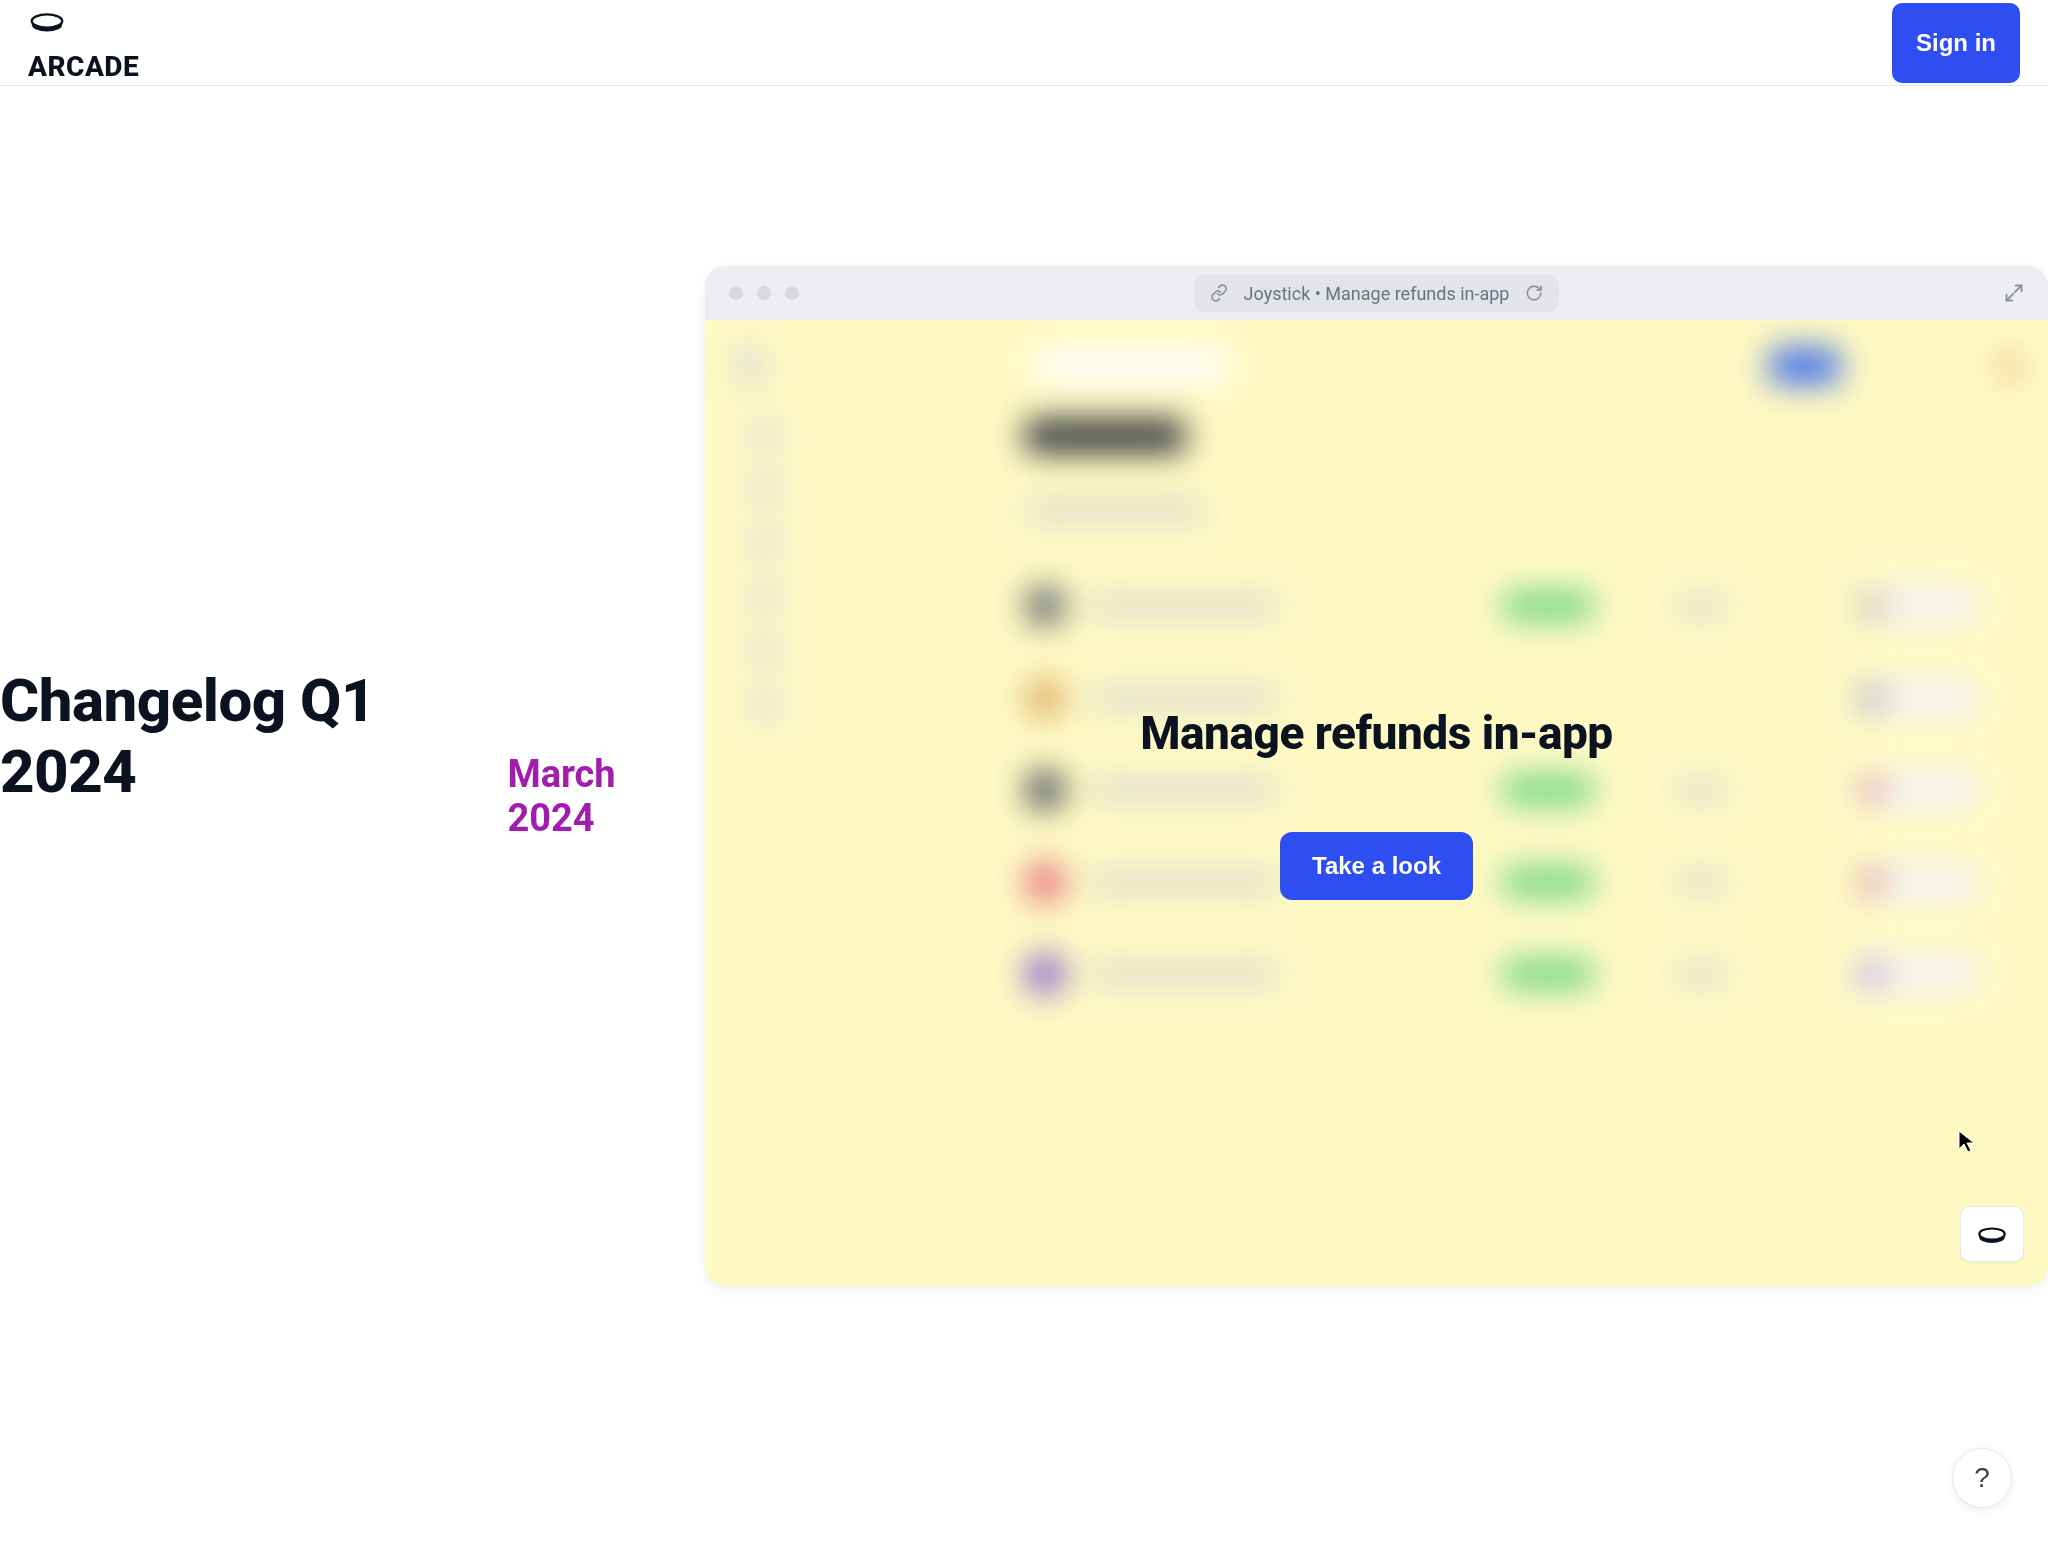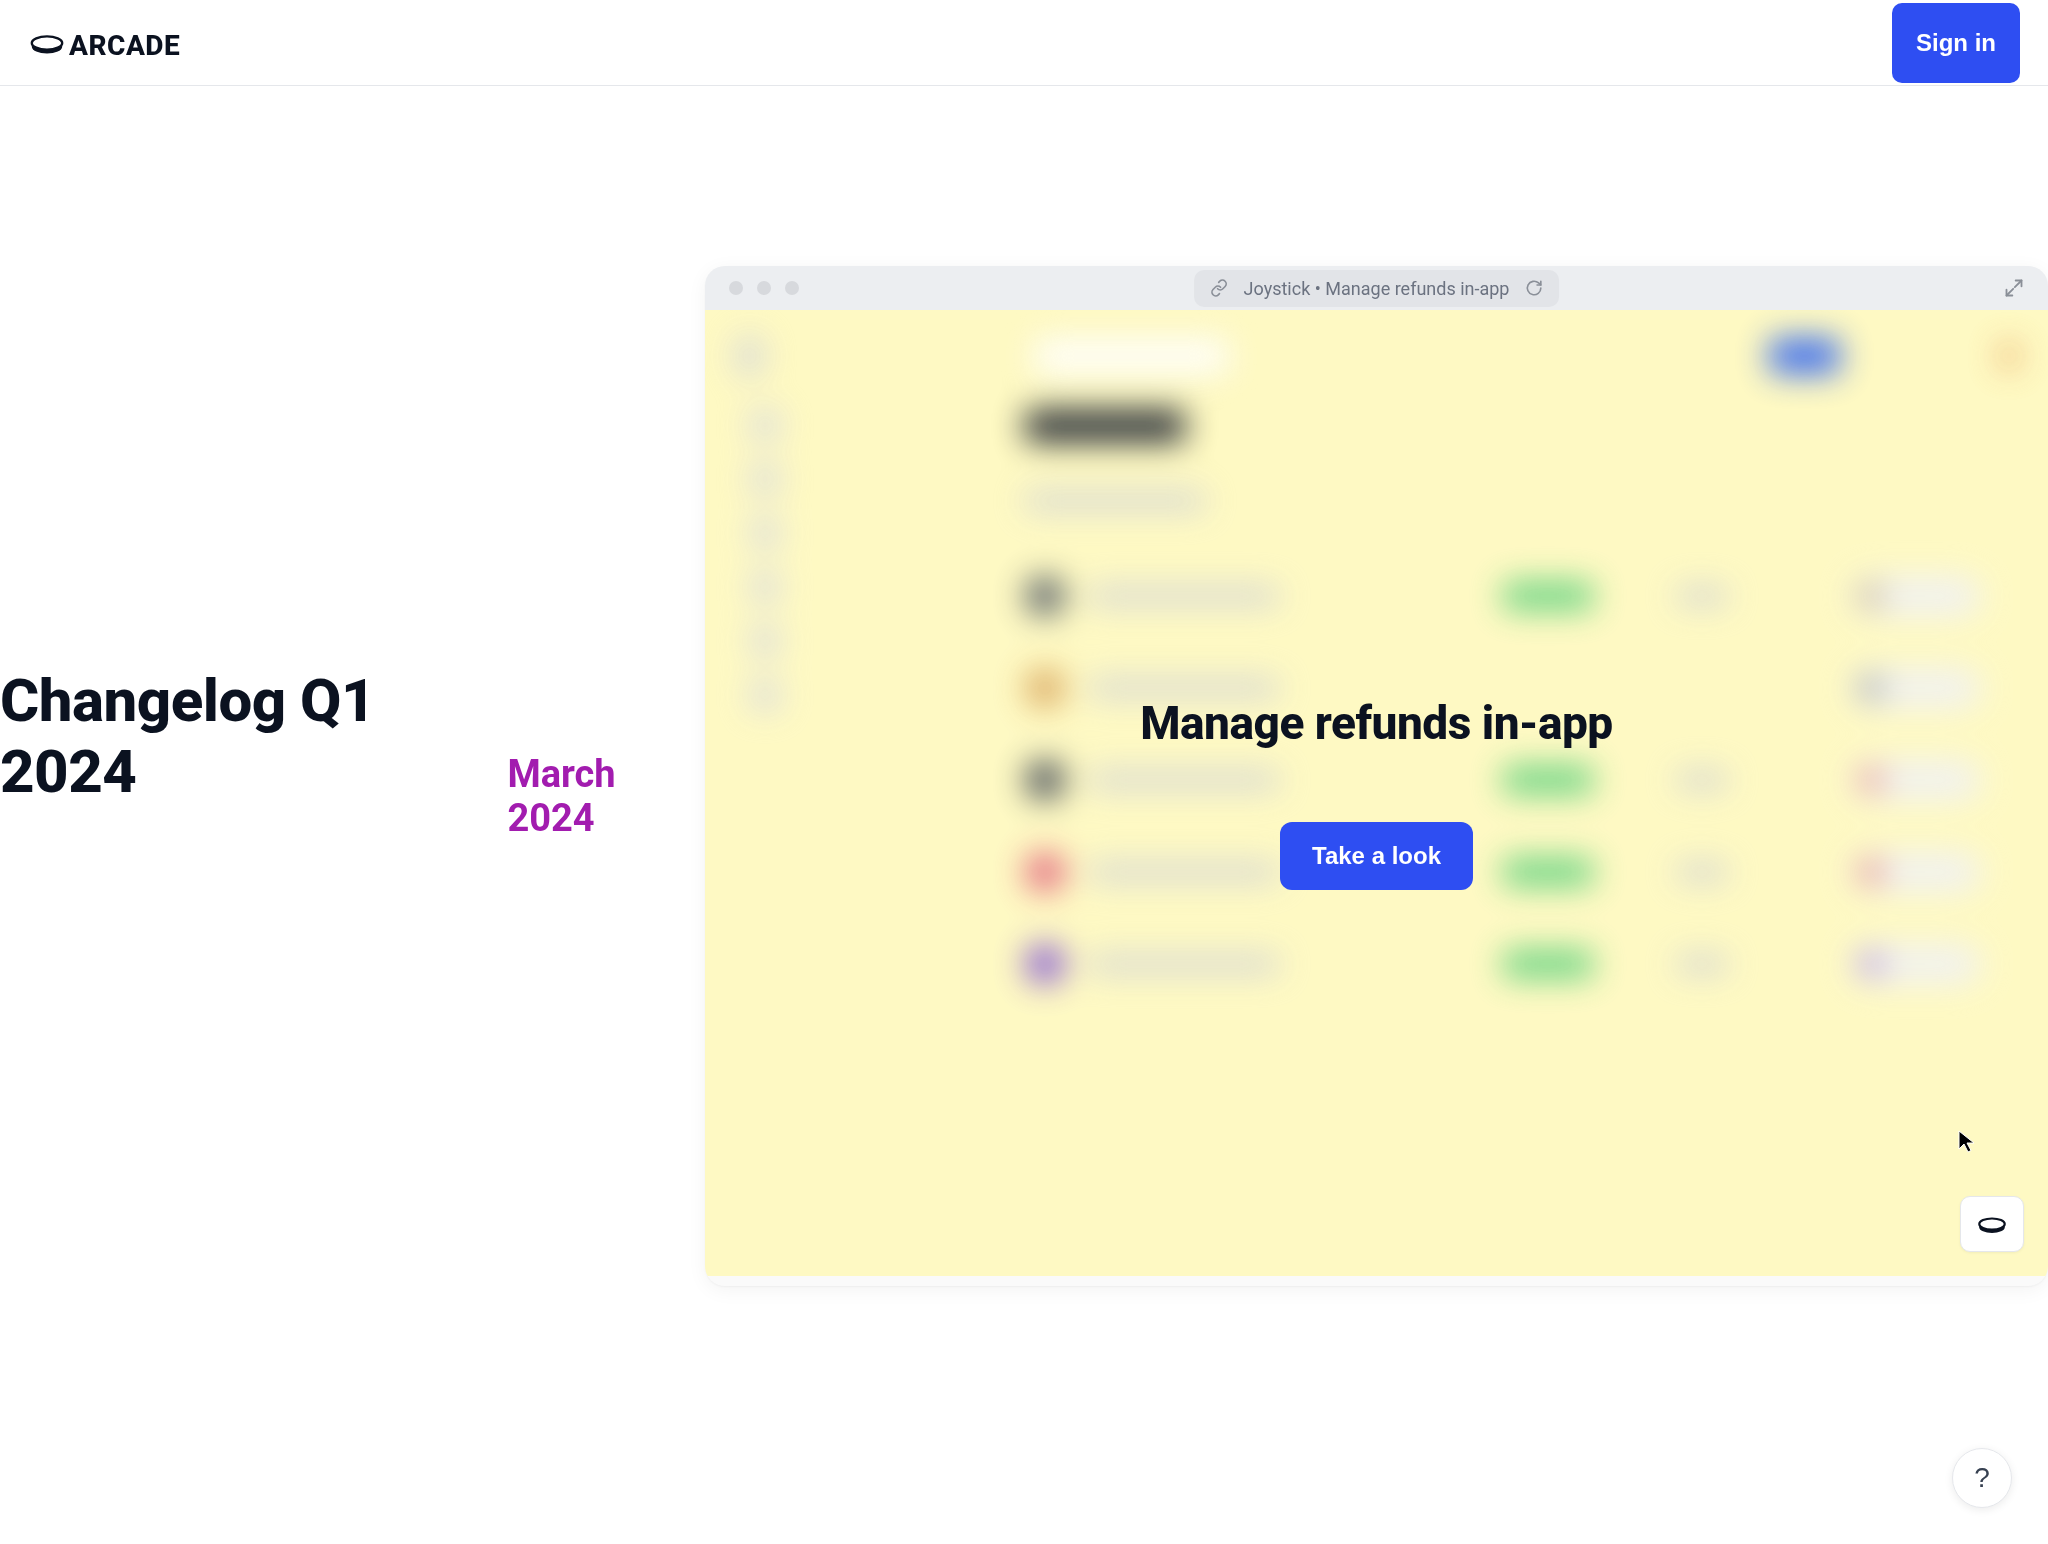--- a/index.html
+++ b/index.html
@@ -22,22 +22,23 @@
       display: flex;
       align-items: center;
       justify-content: space-between;
       padding: 20px 28px;
       border-bottom: 1px solid #e5e7eb;
       height: 86px;
     }
 
     .logo {
       display: flex;
-      align-items: flex-end;
-      gap: 3px;
+      align-items: flex-start;
+      gap: 10px;
+      flex-direction: column;
     }
 
     .logo-icon {
       width: 38px;
       height: 38px;
       display: flex;
       align-items: center;
       justify-content: center;
     }
 
@@ -88,21 +89,21 @@
       height: 1020px;
       border-radius: 20px;
       background: #fafafa;
       box-shadow: 0 1px 2px rgba(0,0,0,0.04), 0 4px 20px rgba(0,0,0,0.05);
       overflow: hidden;
       position: relative;
     }
 
     .frame-chrome {
       background: #eceef1;
-      height: 44px;
+      height: 54px;
       display: flex;
       align-items: center;
       padding: 0 24px;
       position: relative;
     }
 
     .traffic-lights {
       display: flex;
       gap: 14px;
     }

